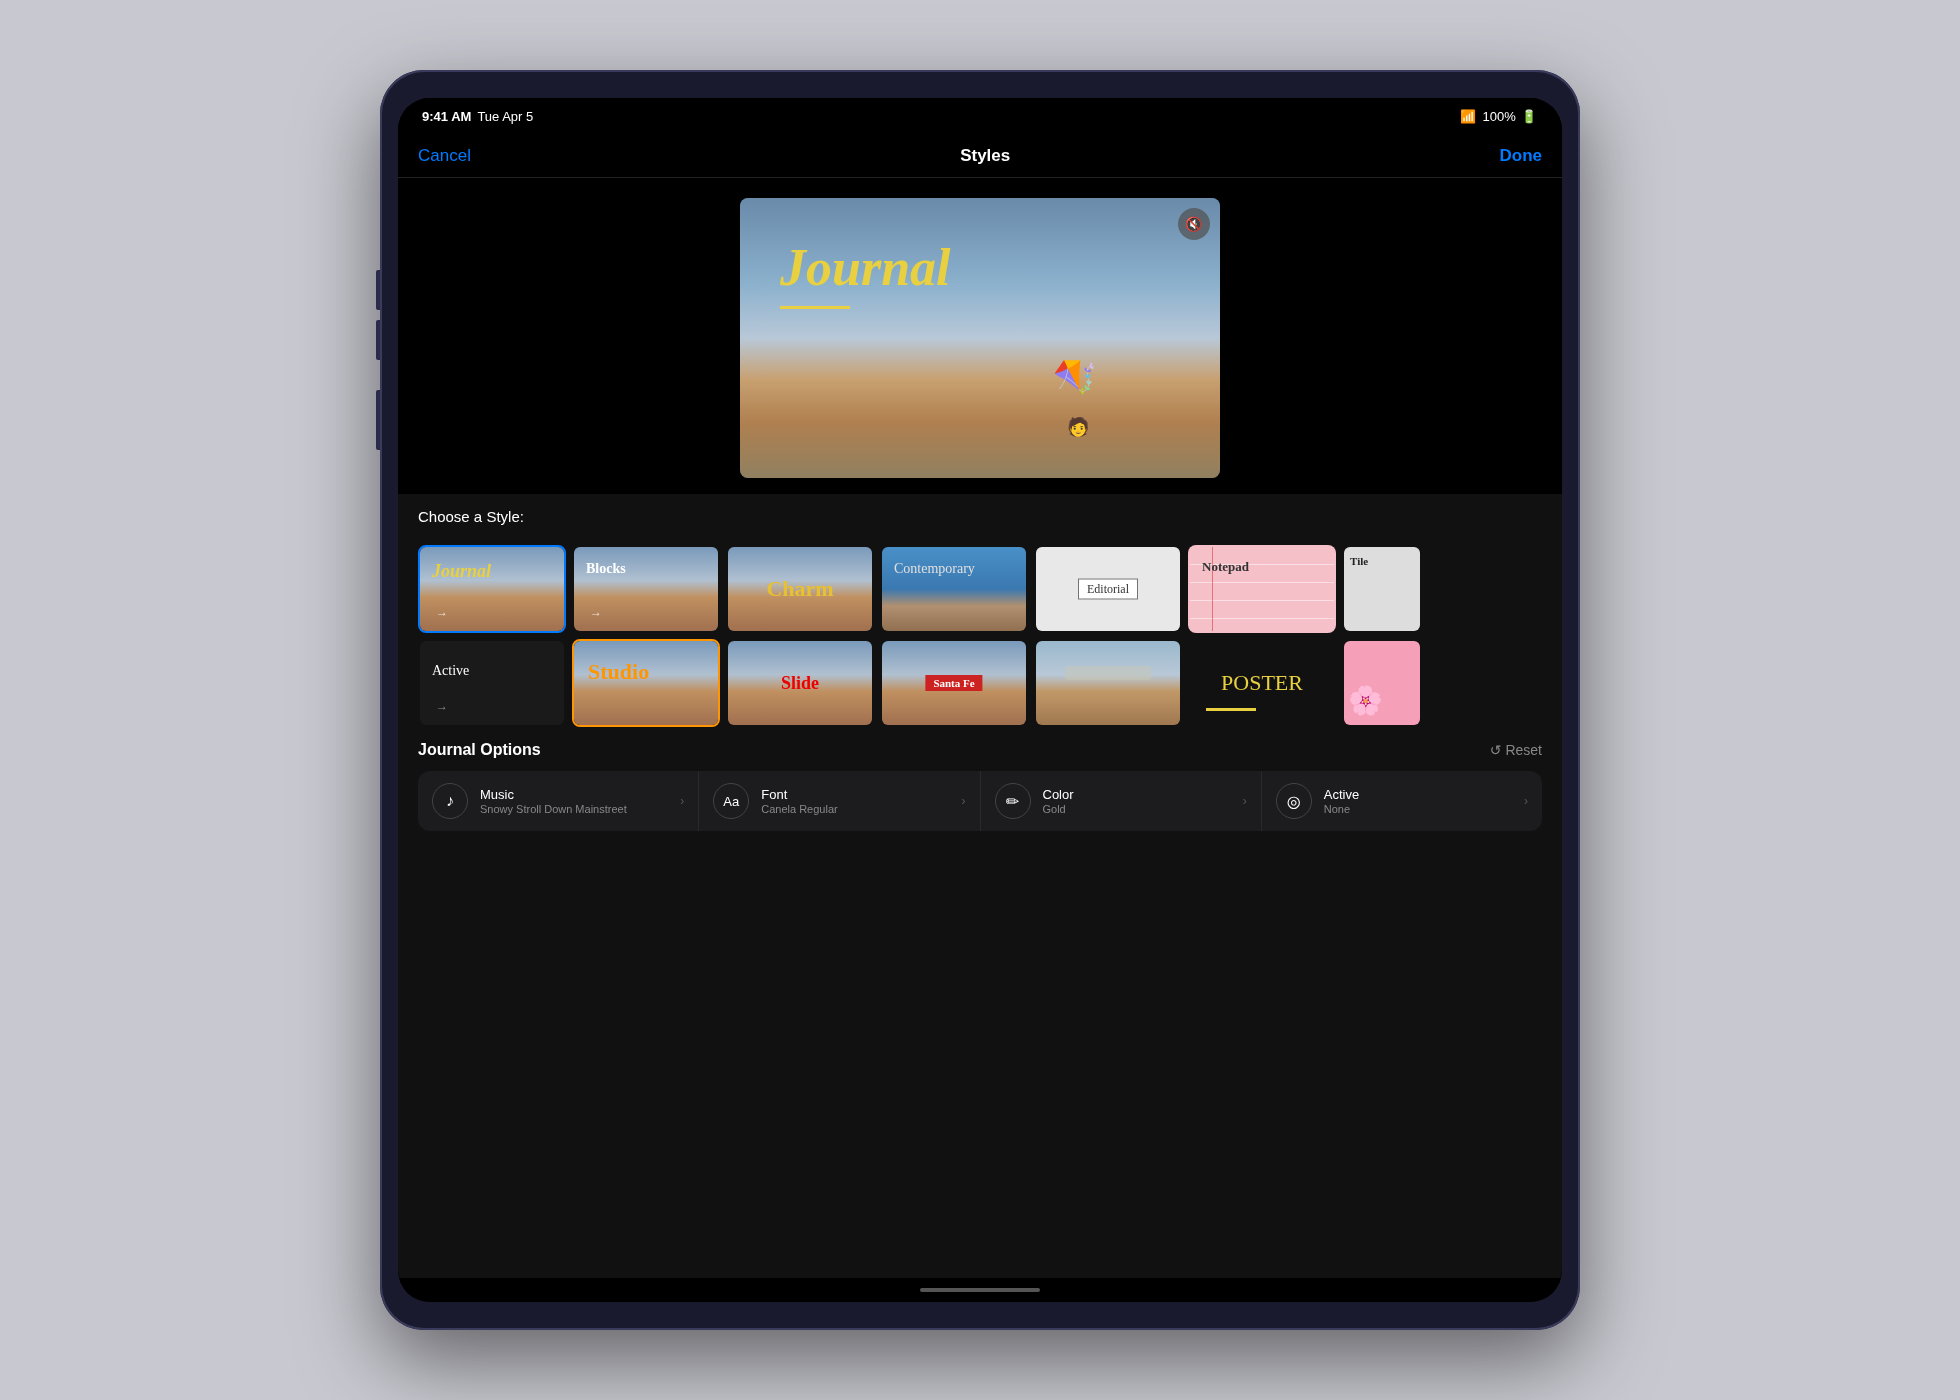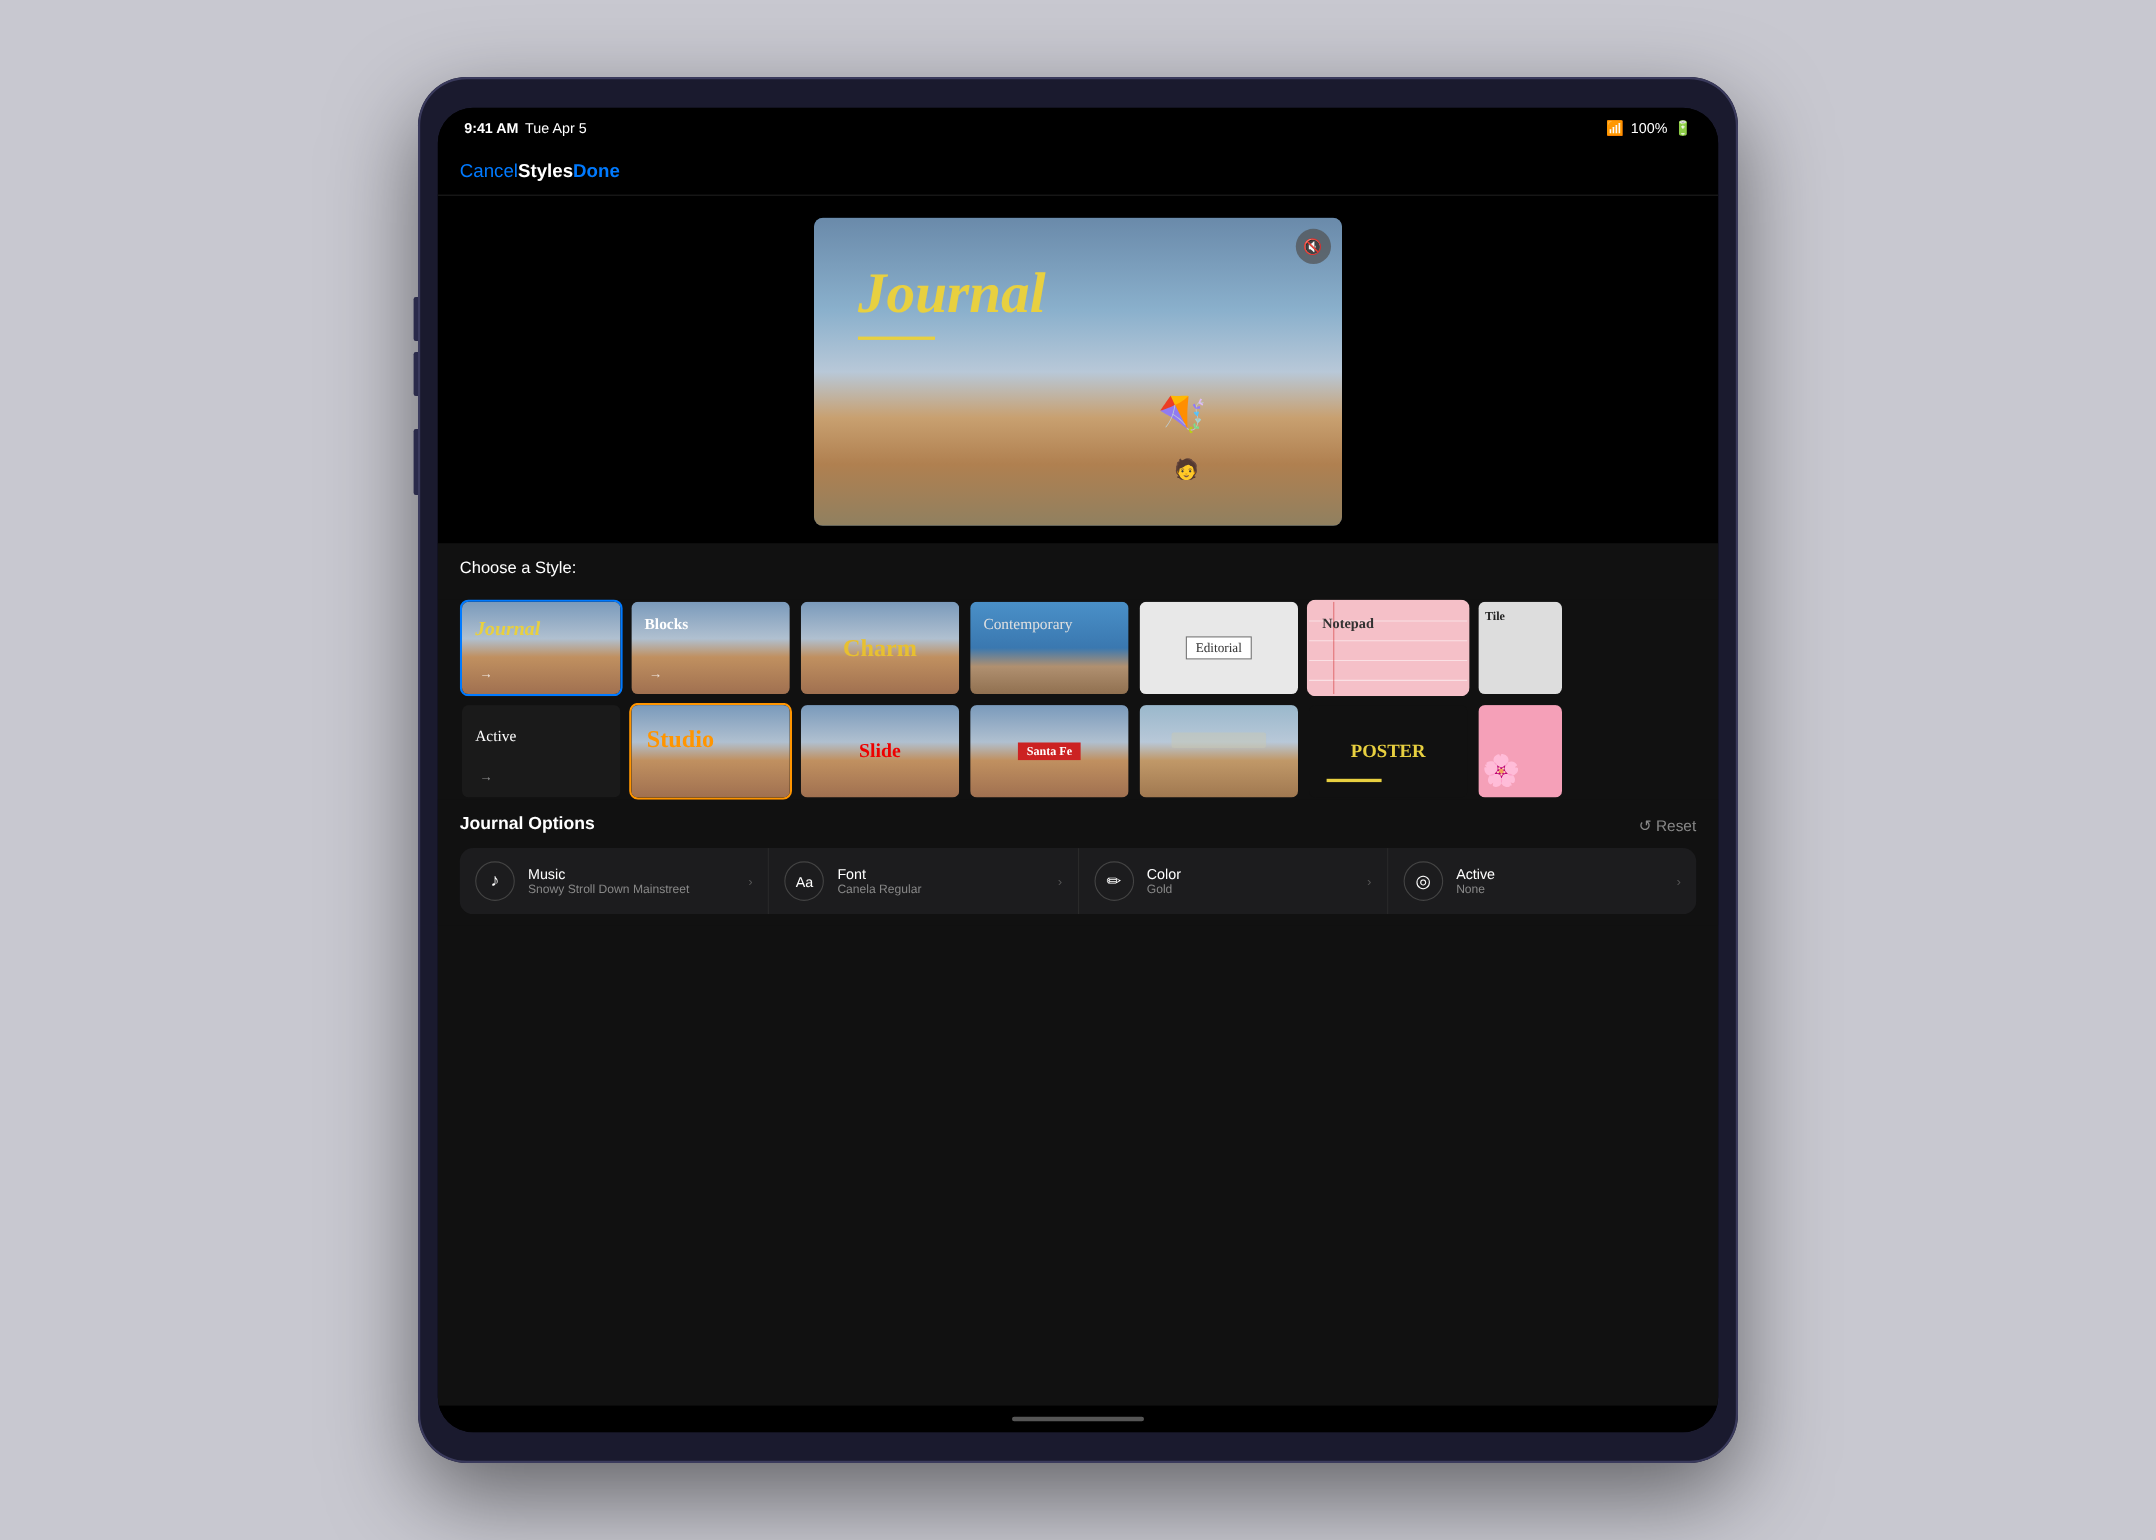--- a/index.html
+++ b/index.html
@@ -58,20 +58,21 @@
       font-size: 13px;
     }
     .wifi-icon { font-size: 13px; }
     .battery-text { font-size: 13px; font-weight: 500; }
     
     .nav-bar {
       background: #000;
       height: 44px;
       display: flex;
       align-items: center;
+      justify-content: space-between;
       padding: 0 20px;
       border-bottom: 1px solid #222;
       flex-shrink: 0;
     }
     .nav-cancel {
       color: #007AFF;
       font-size: 17px;
       cursor: pointer;
     }
     .nav-title {
@@ -319,23 +320,23 @@
       font-style: normal;
       font-weight: 700;
       background: #cc2222;
       padding: 2px 8px;
       top: 50%;
       left: 50%;
       transform: translate(-50%, -50%);
     }
     .thumb-label-poster {
       color: #e8d040;
-      font-size: 17px;
-      font-style: normal;
-      font-weight: 700;
+      font-size: 22px;
+      font-style: normal;
+      font-weight: 400;
       top: 50%;
       left: 50%;
       transform: translate(-50%, -50%);
     }
     .thumb-arrow {
       position: absolute;
       bottom: 12px;
       left: 16px;
       color: #fff;
       font-size: 12px;

